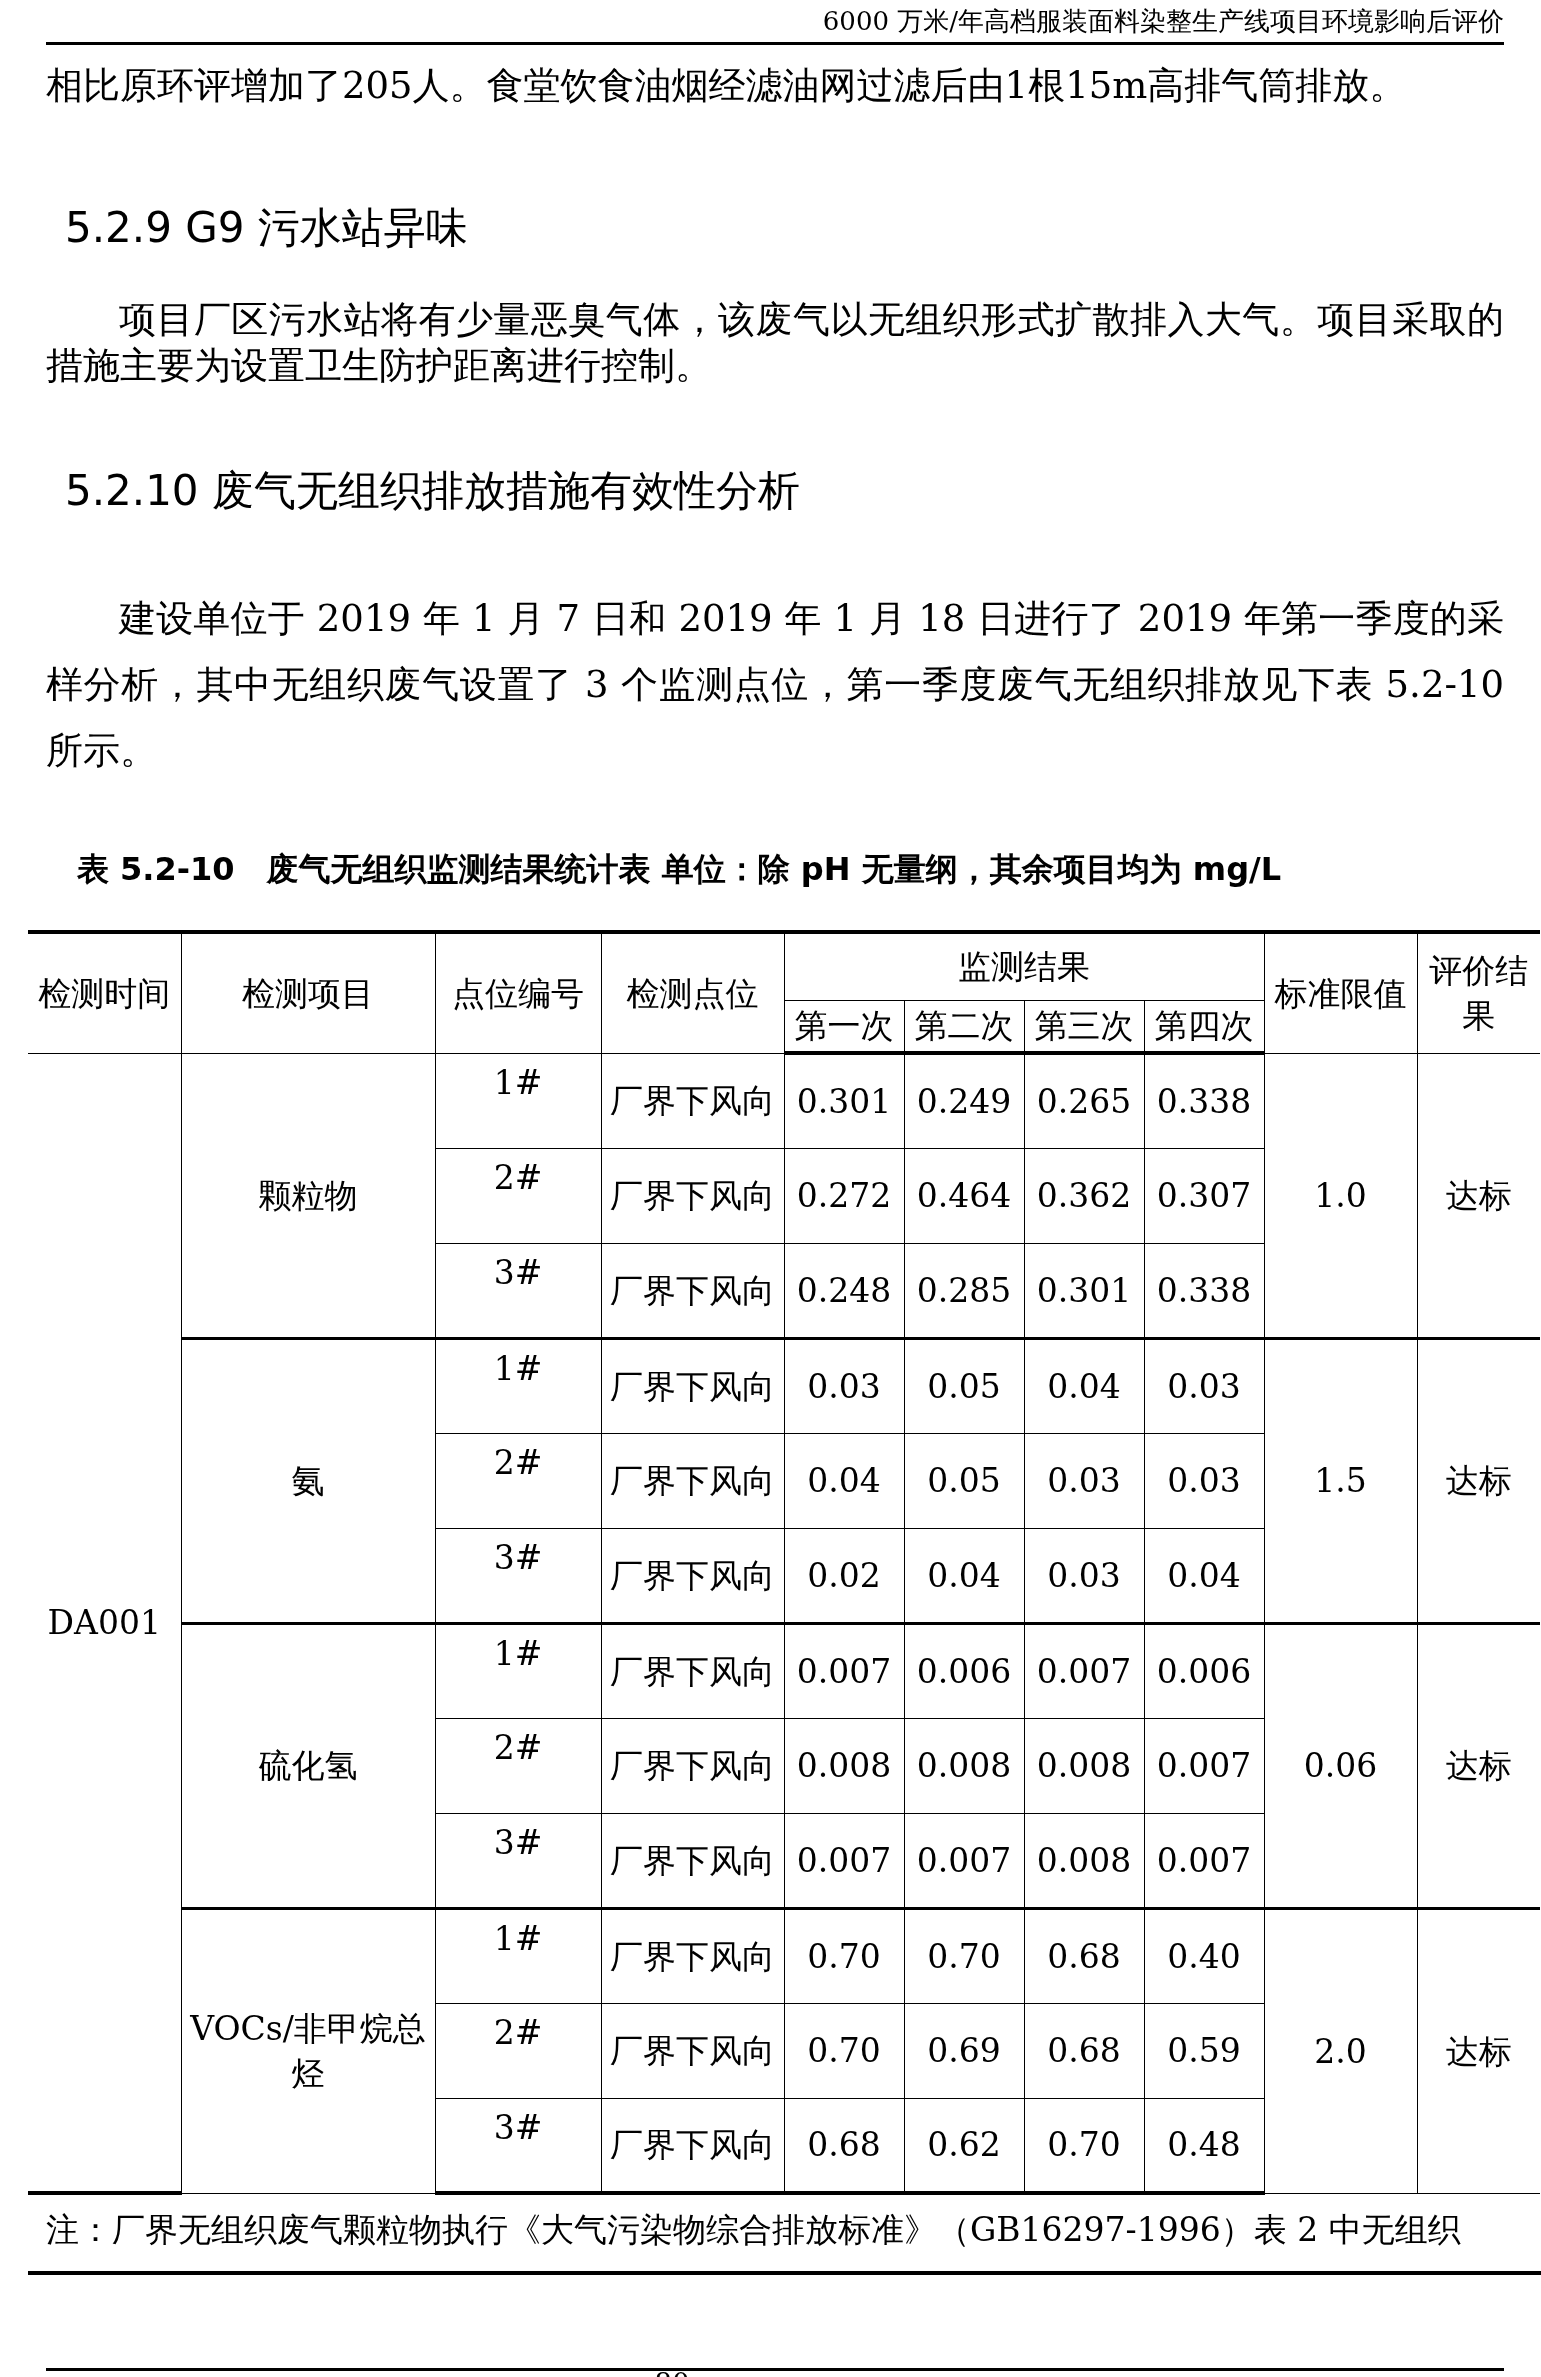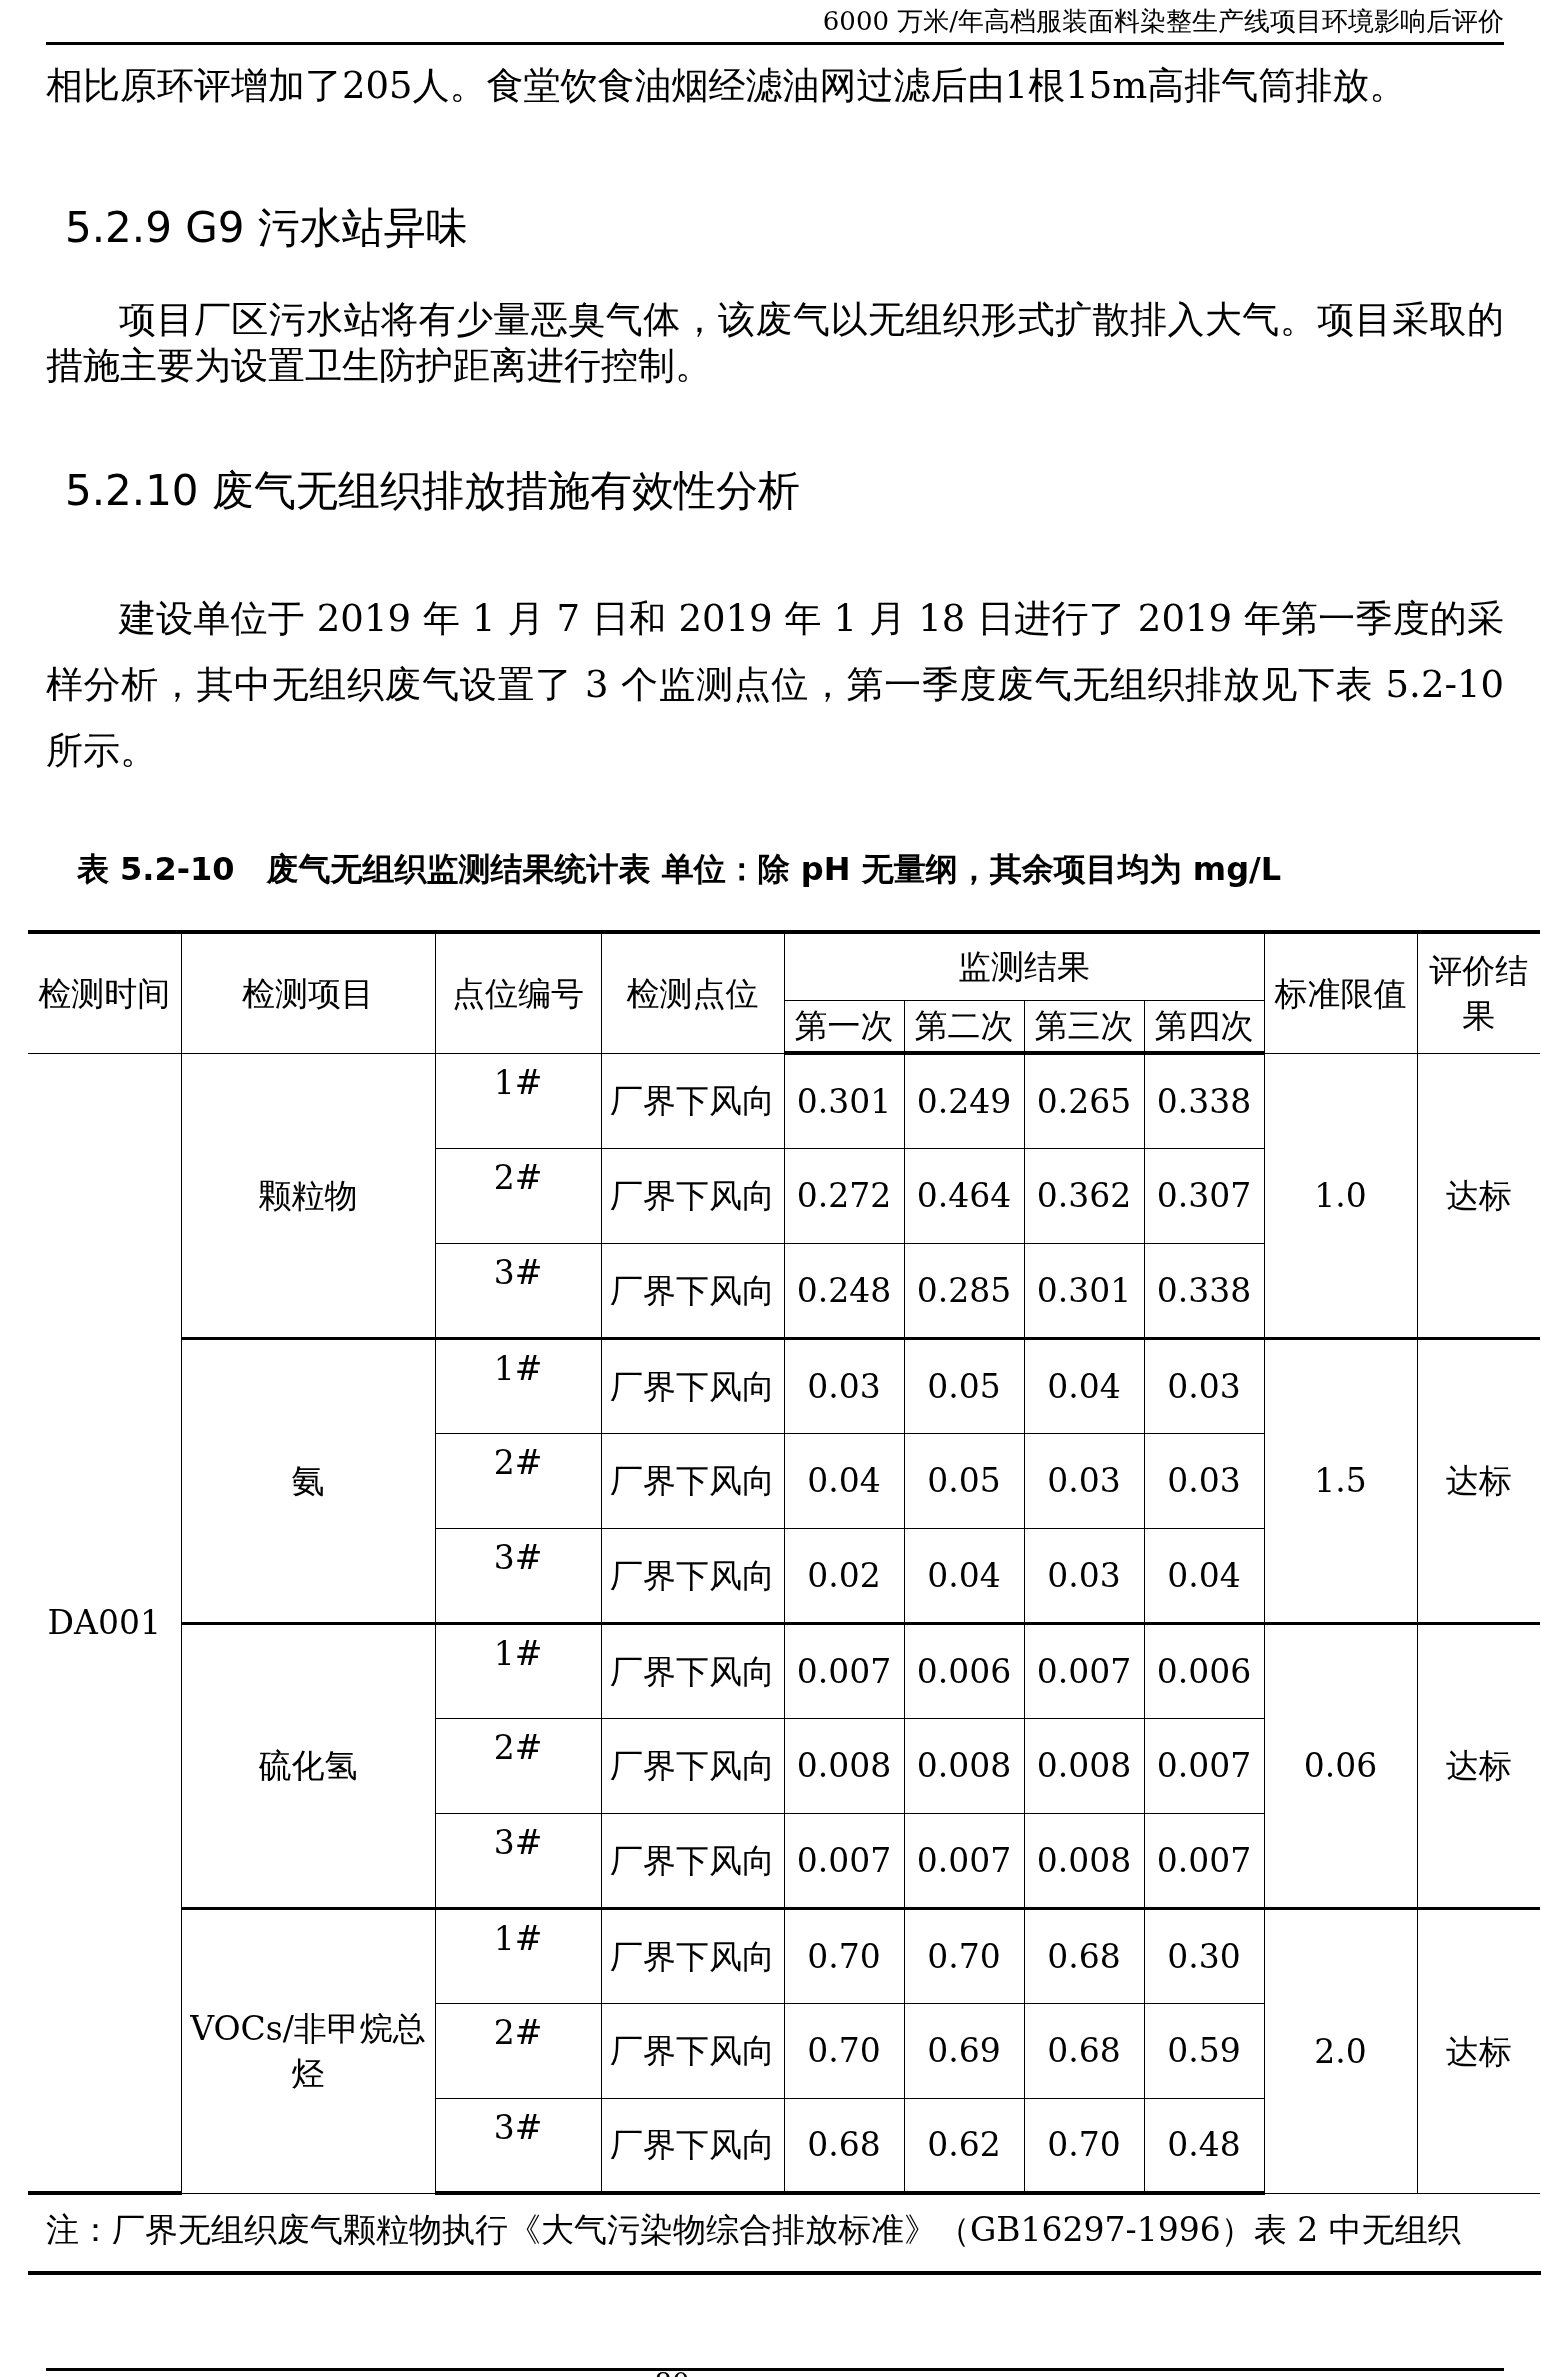--- a/index.html
+++ b/index.html
@@ -190,21 +190,21 @@
       <td>0.007</td>
     </tr>
 
     <tr class="row-h group-start">
       <td rowspan="3">VOCs/非甲烷总烃</td>
       <td class="pt-no">1#</td>
       <td>厂界下风向</td>
       <td>0.70</td>
       <td>0.70</td>
       <td>0.68</td>
-      <td>0.30</td>
+      <td>0.40</td>
       <td rowspan="3">2.0</td>
       <td rowspan="3">达标</td>
     </tr>
     <tr class="row-h">
       <td class="pt-no">2#</td>
       <td>厂界下风向</td>
       <td>0.70</td>
       <td>0.69</td>
       <td>0.68</td>
       <td>0.59</td>

